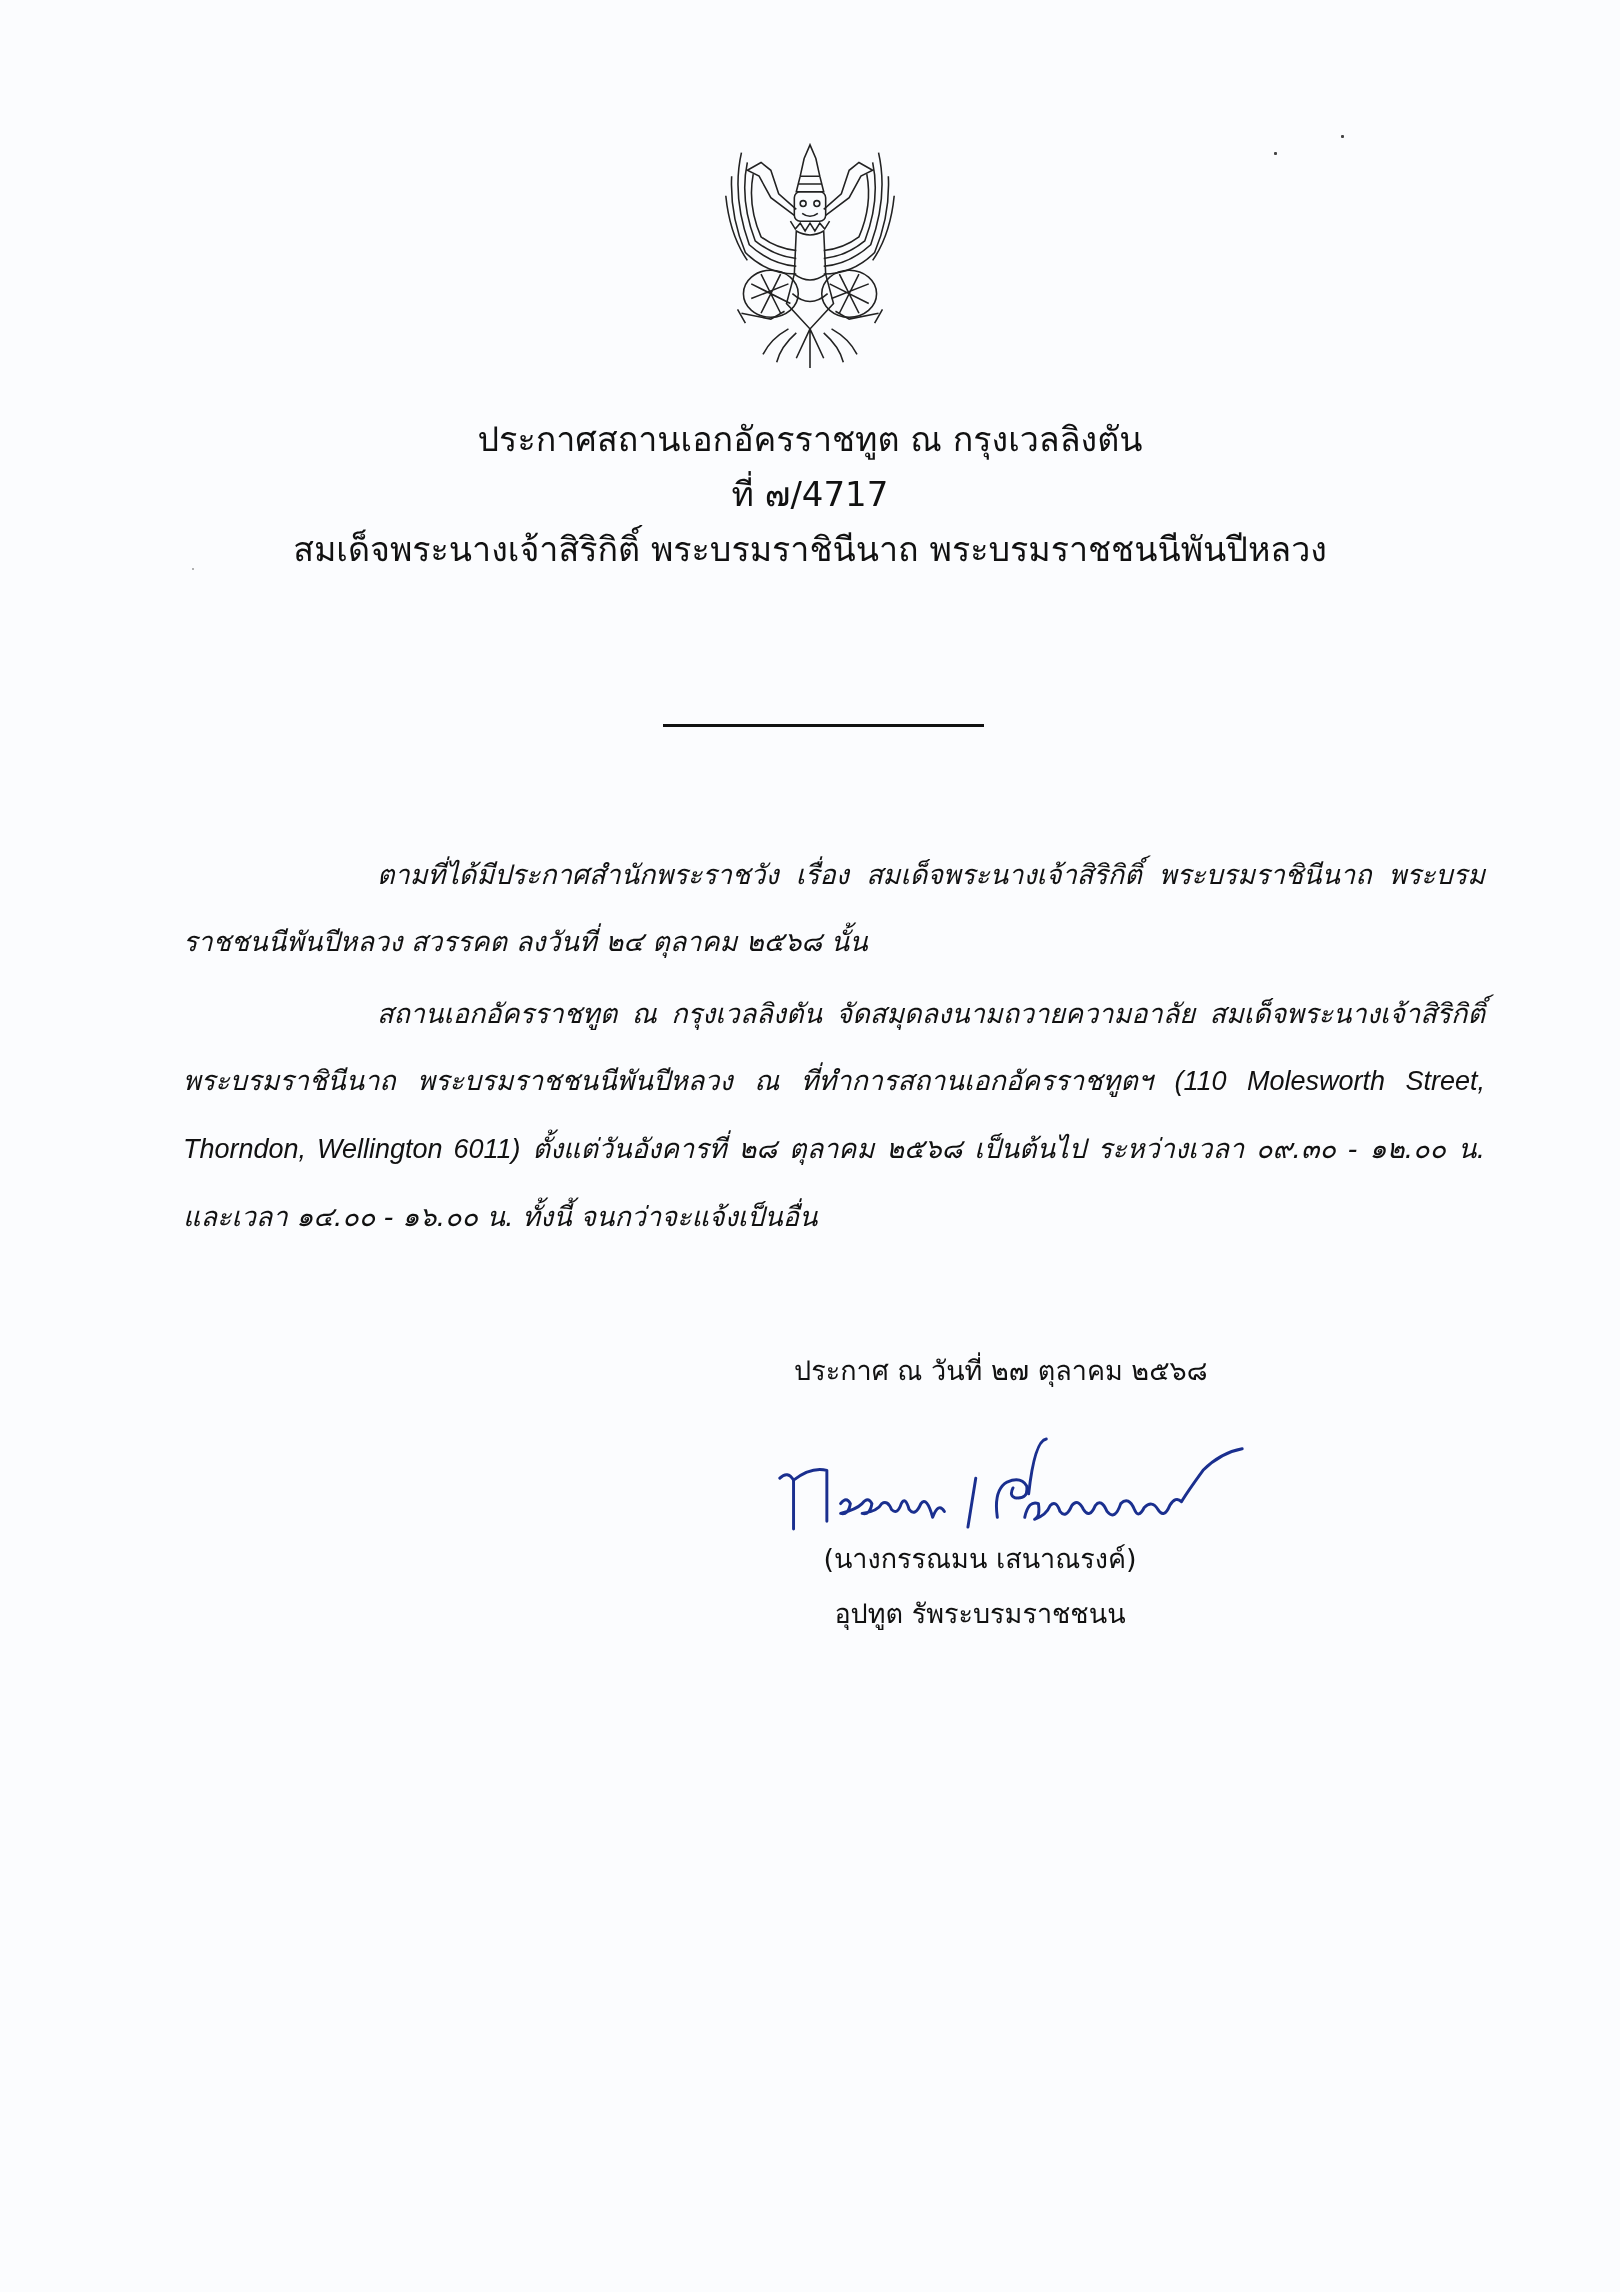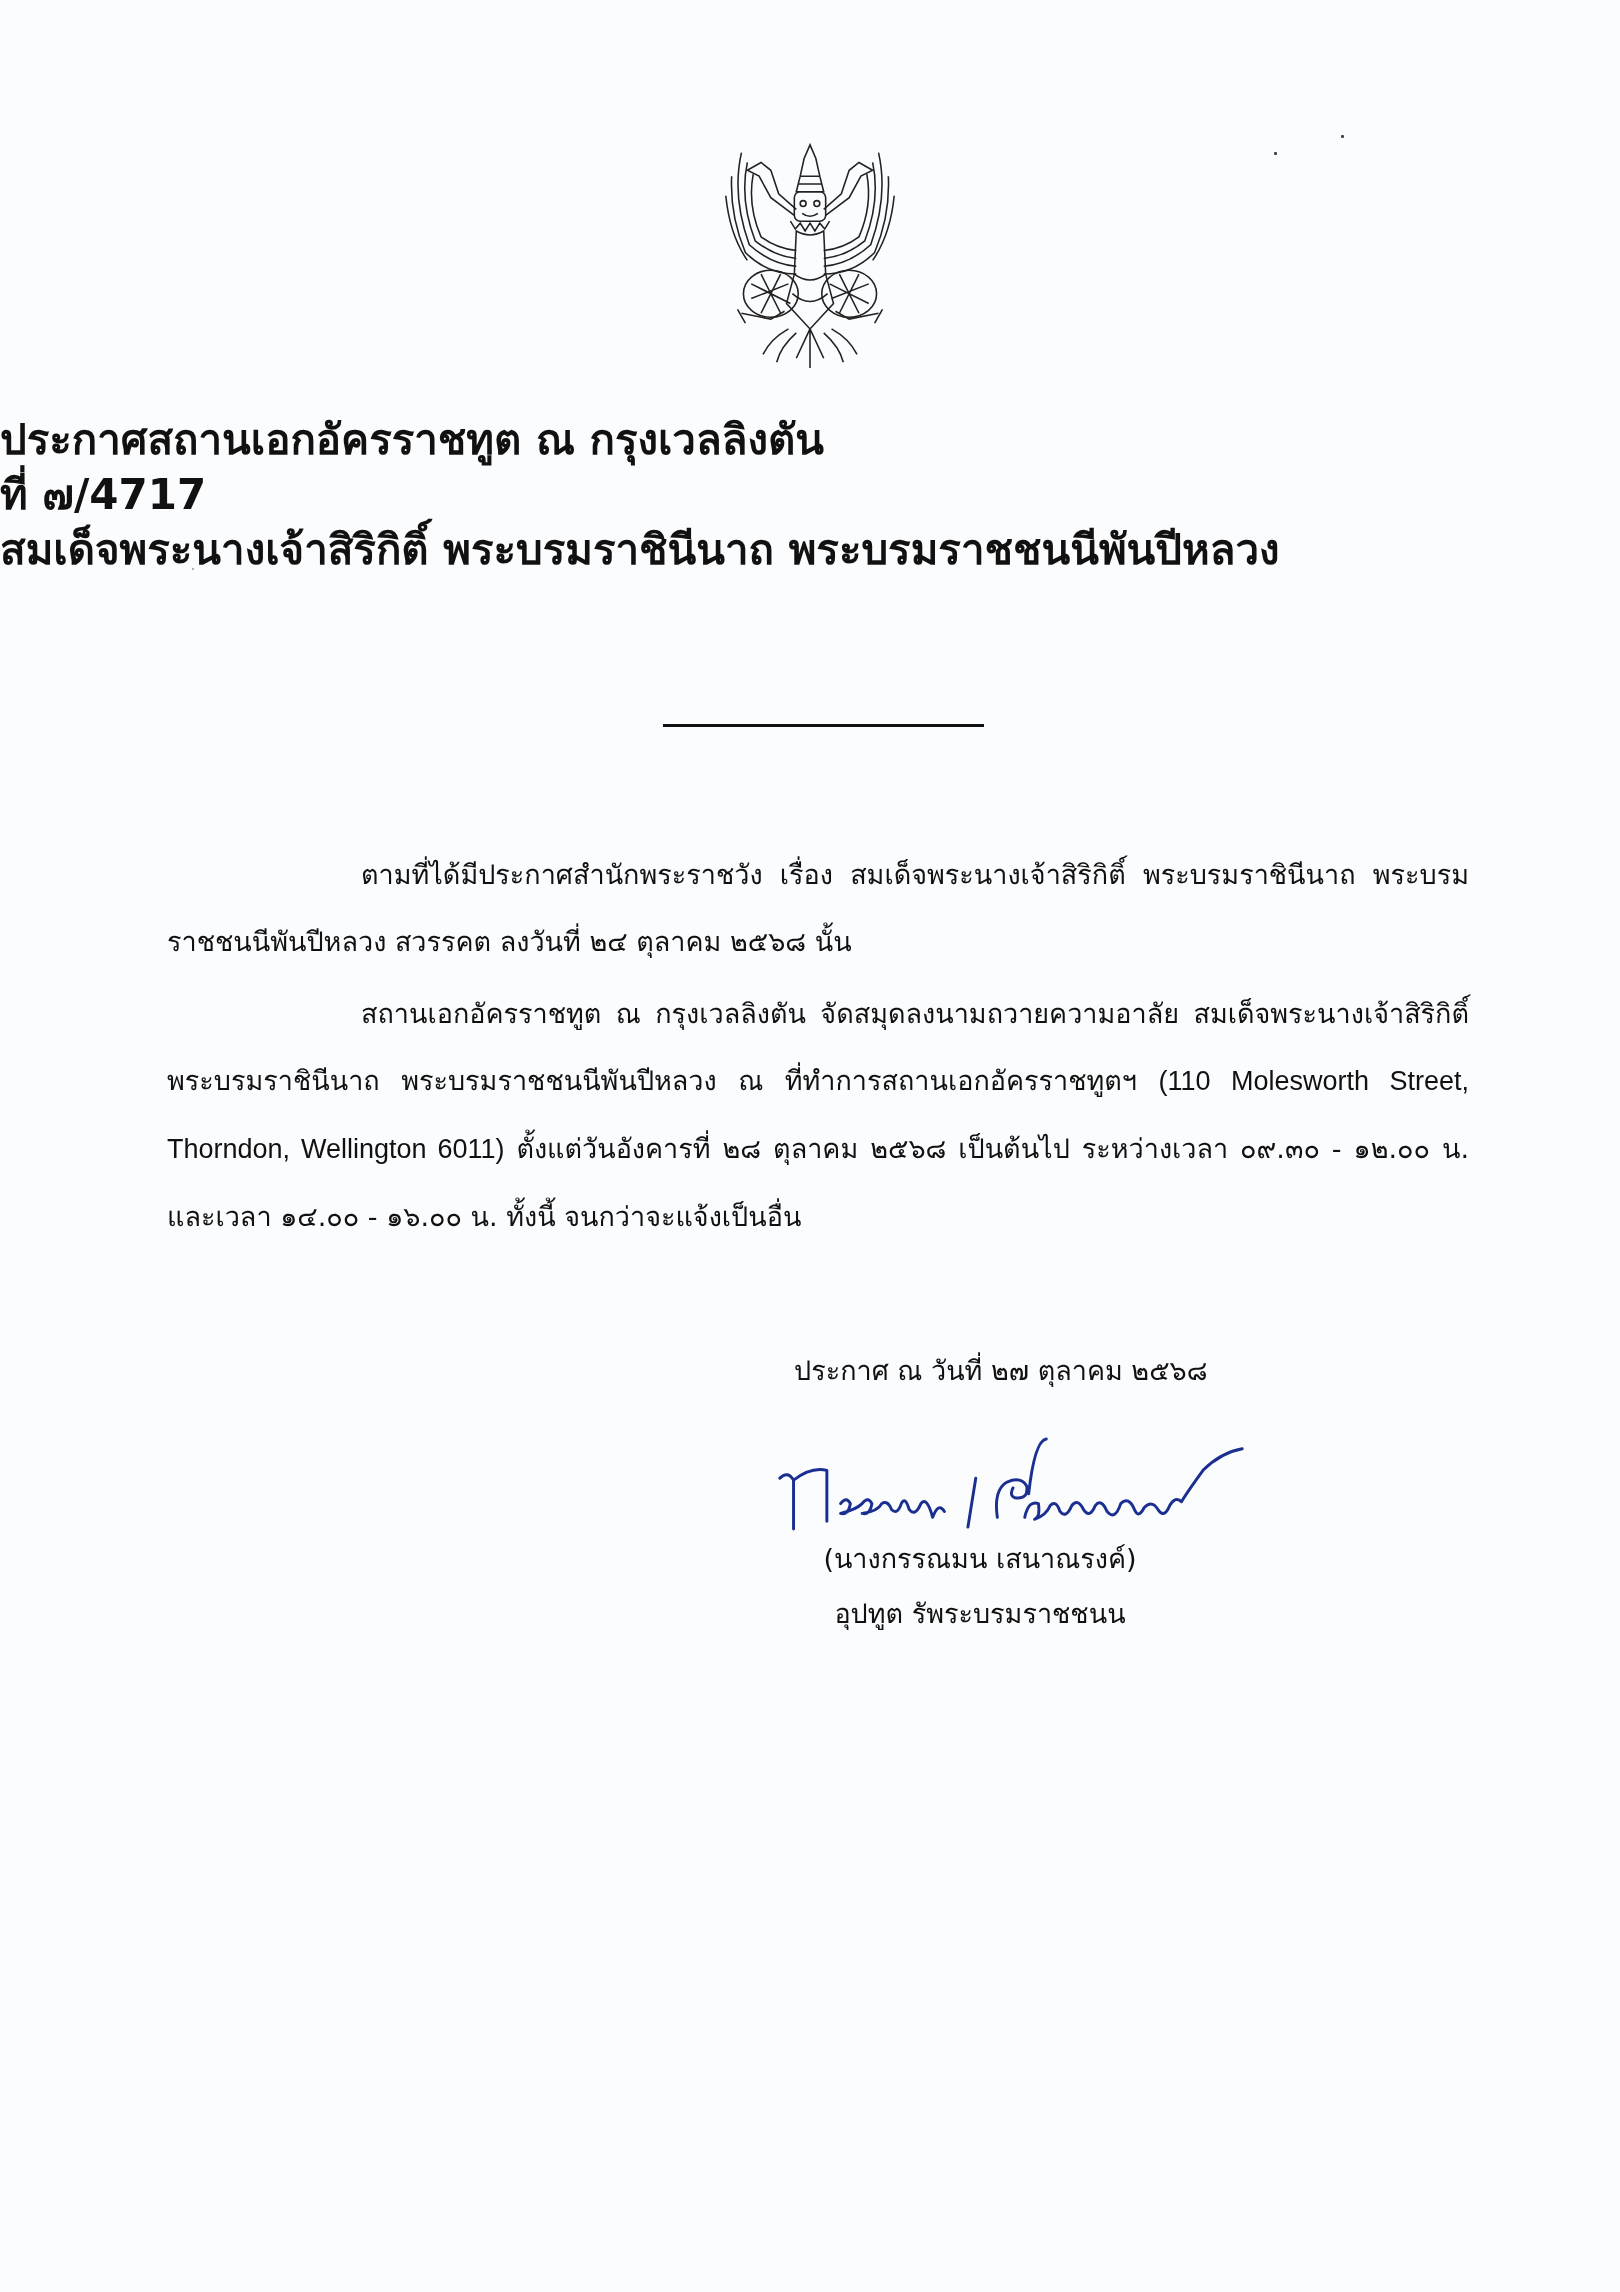--- a/index.html
+++ b/index.html
@@ -14,36 +14,38 @@
   .page { position: absolute; inset: 0; }
 
   .emblem {
     position: absolute; left: 702px; top: 137px;
     width: 216px; height: 235px;
   }
   .emblem svg { width: 100%; height: 100%; }
 
   .title-block {
     position: absolute; left: 0; right: 0; top: 412px;
-    font-weight: bold;
-    font-size: 42px;
+    text-align: center;
+    font-weight: normal;
+    font-size: 34px;
     line-height: 55px;
   }
   .title-line { display: block; white-space: nowrap; }
   .title-line.l1 { margin-top: 0; }
 
   .divider {
     position: absolute; left: 663px; top: 724px;
     width: 321px; height: 2.9px; background: #111;
   }
 
   .body {
-    position: absolute; left: 167px; width: 1302px;
+    position: absolute; left: 183px; width: 1302px;
     font-size: 27px; line-height: 67px;
     text-align: justify;
+    font-style: italic;
   }
   .para { margin: 0; text-indent: 194px; }
   .para1 { top: 841px; }
   .para2 { top: 980px; }
   .latin { font-family: "Liberation Sans", sans-serif; }
 
   .sign-date {
     position: absolute; left: 774px; top: 1349px;
     font-size: 27px; white-space: nowrap; margin-left: 20px;
   }

